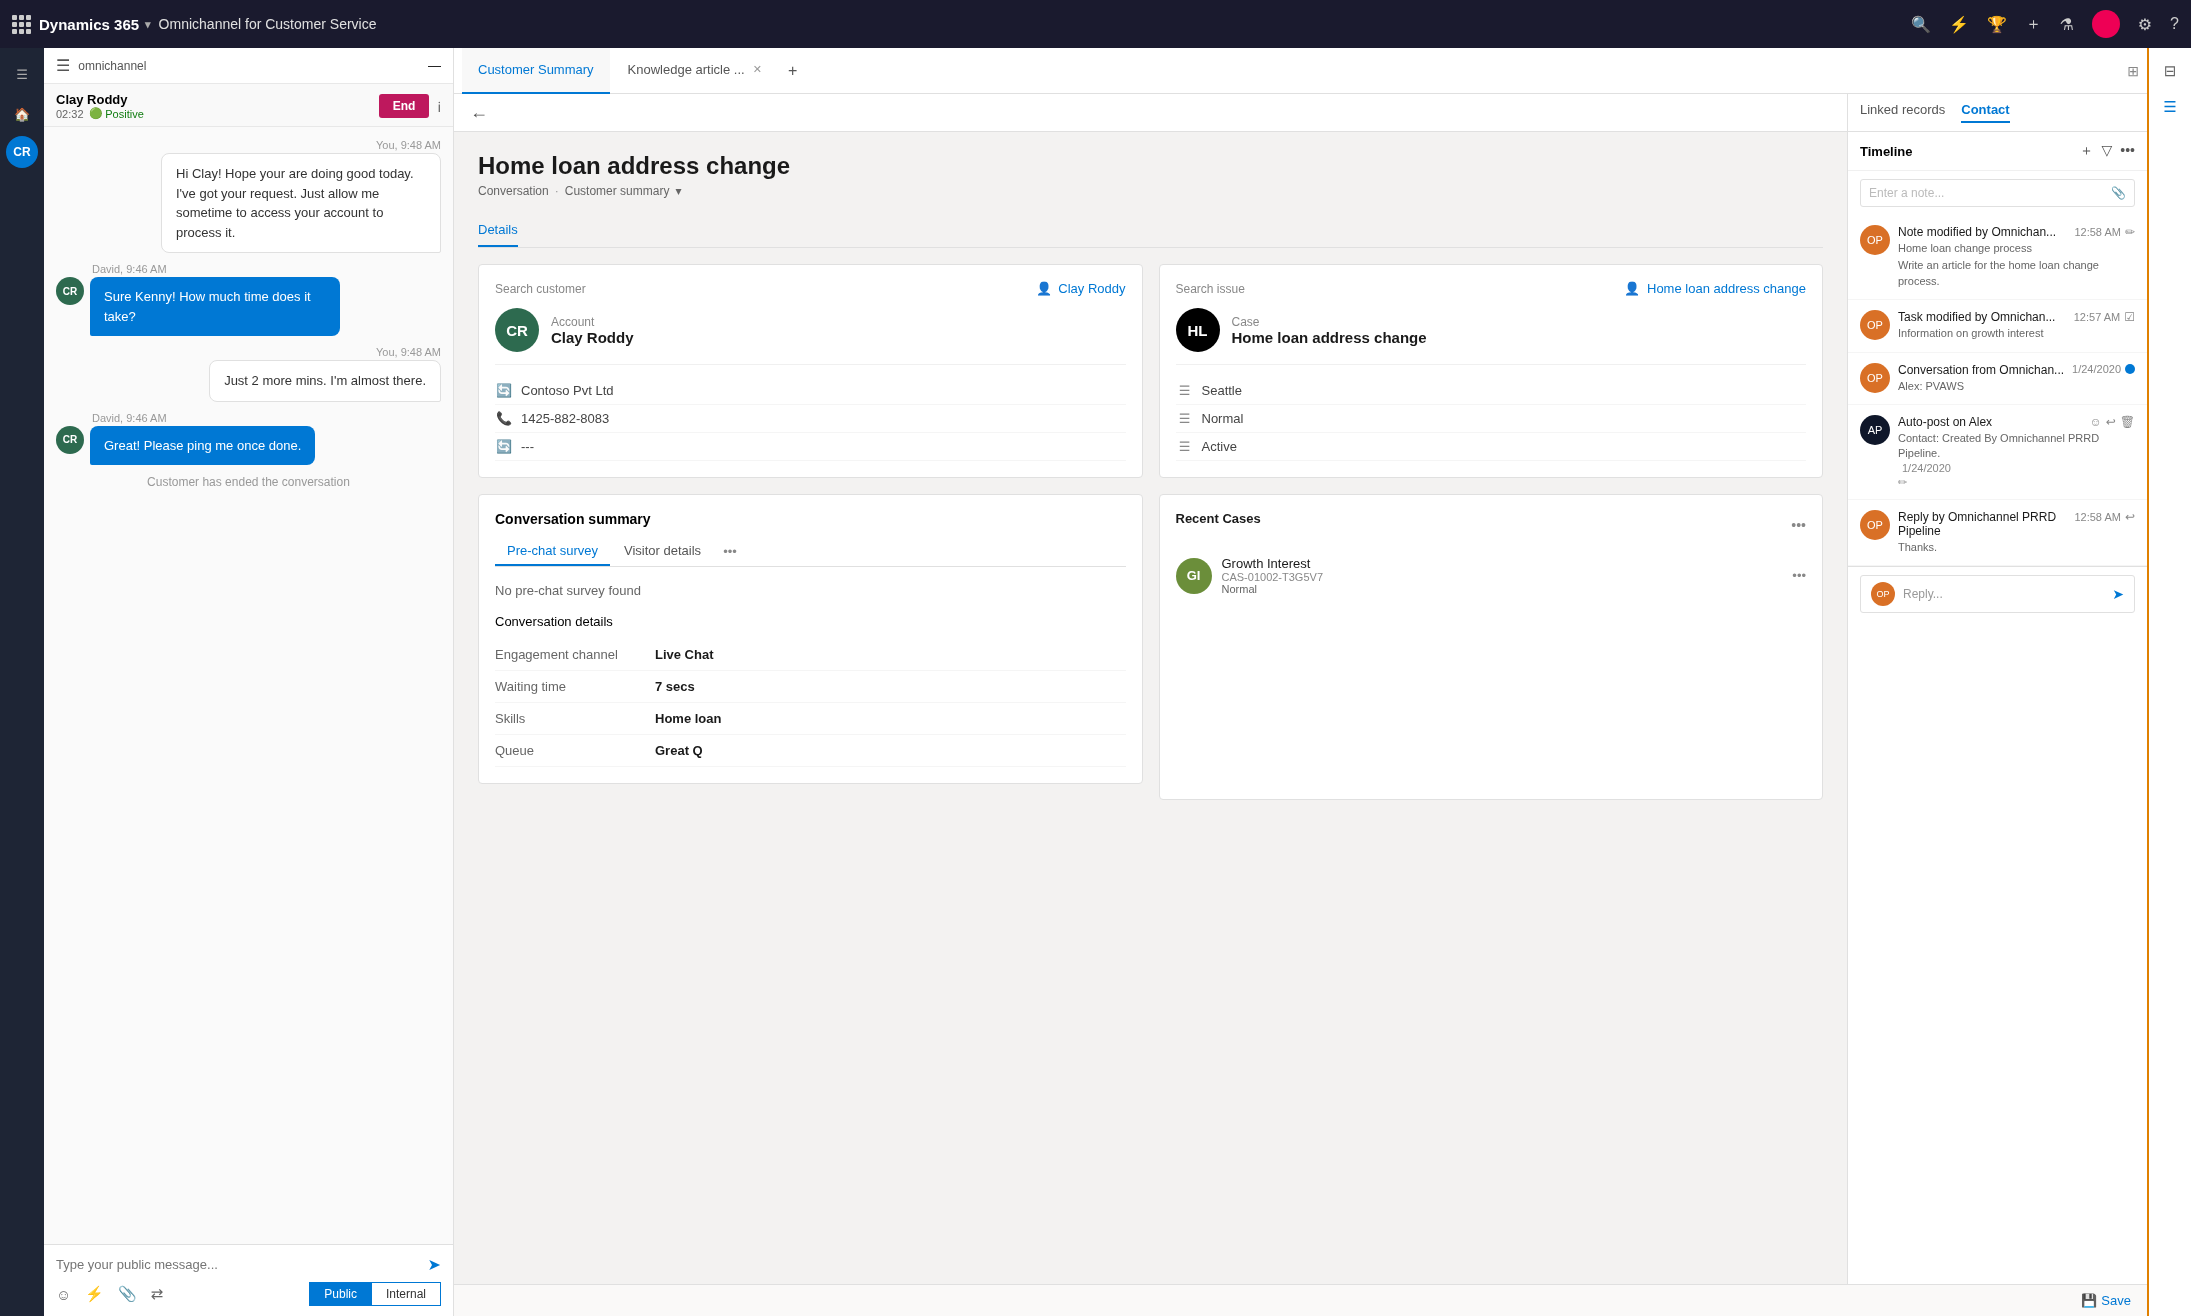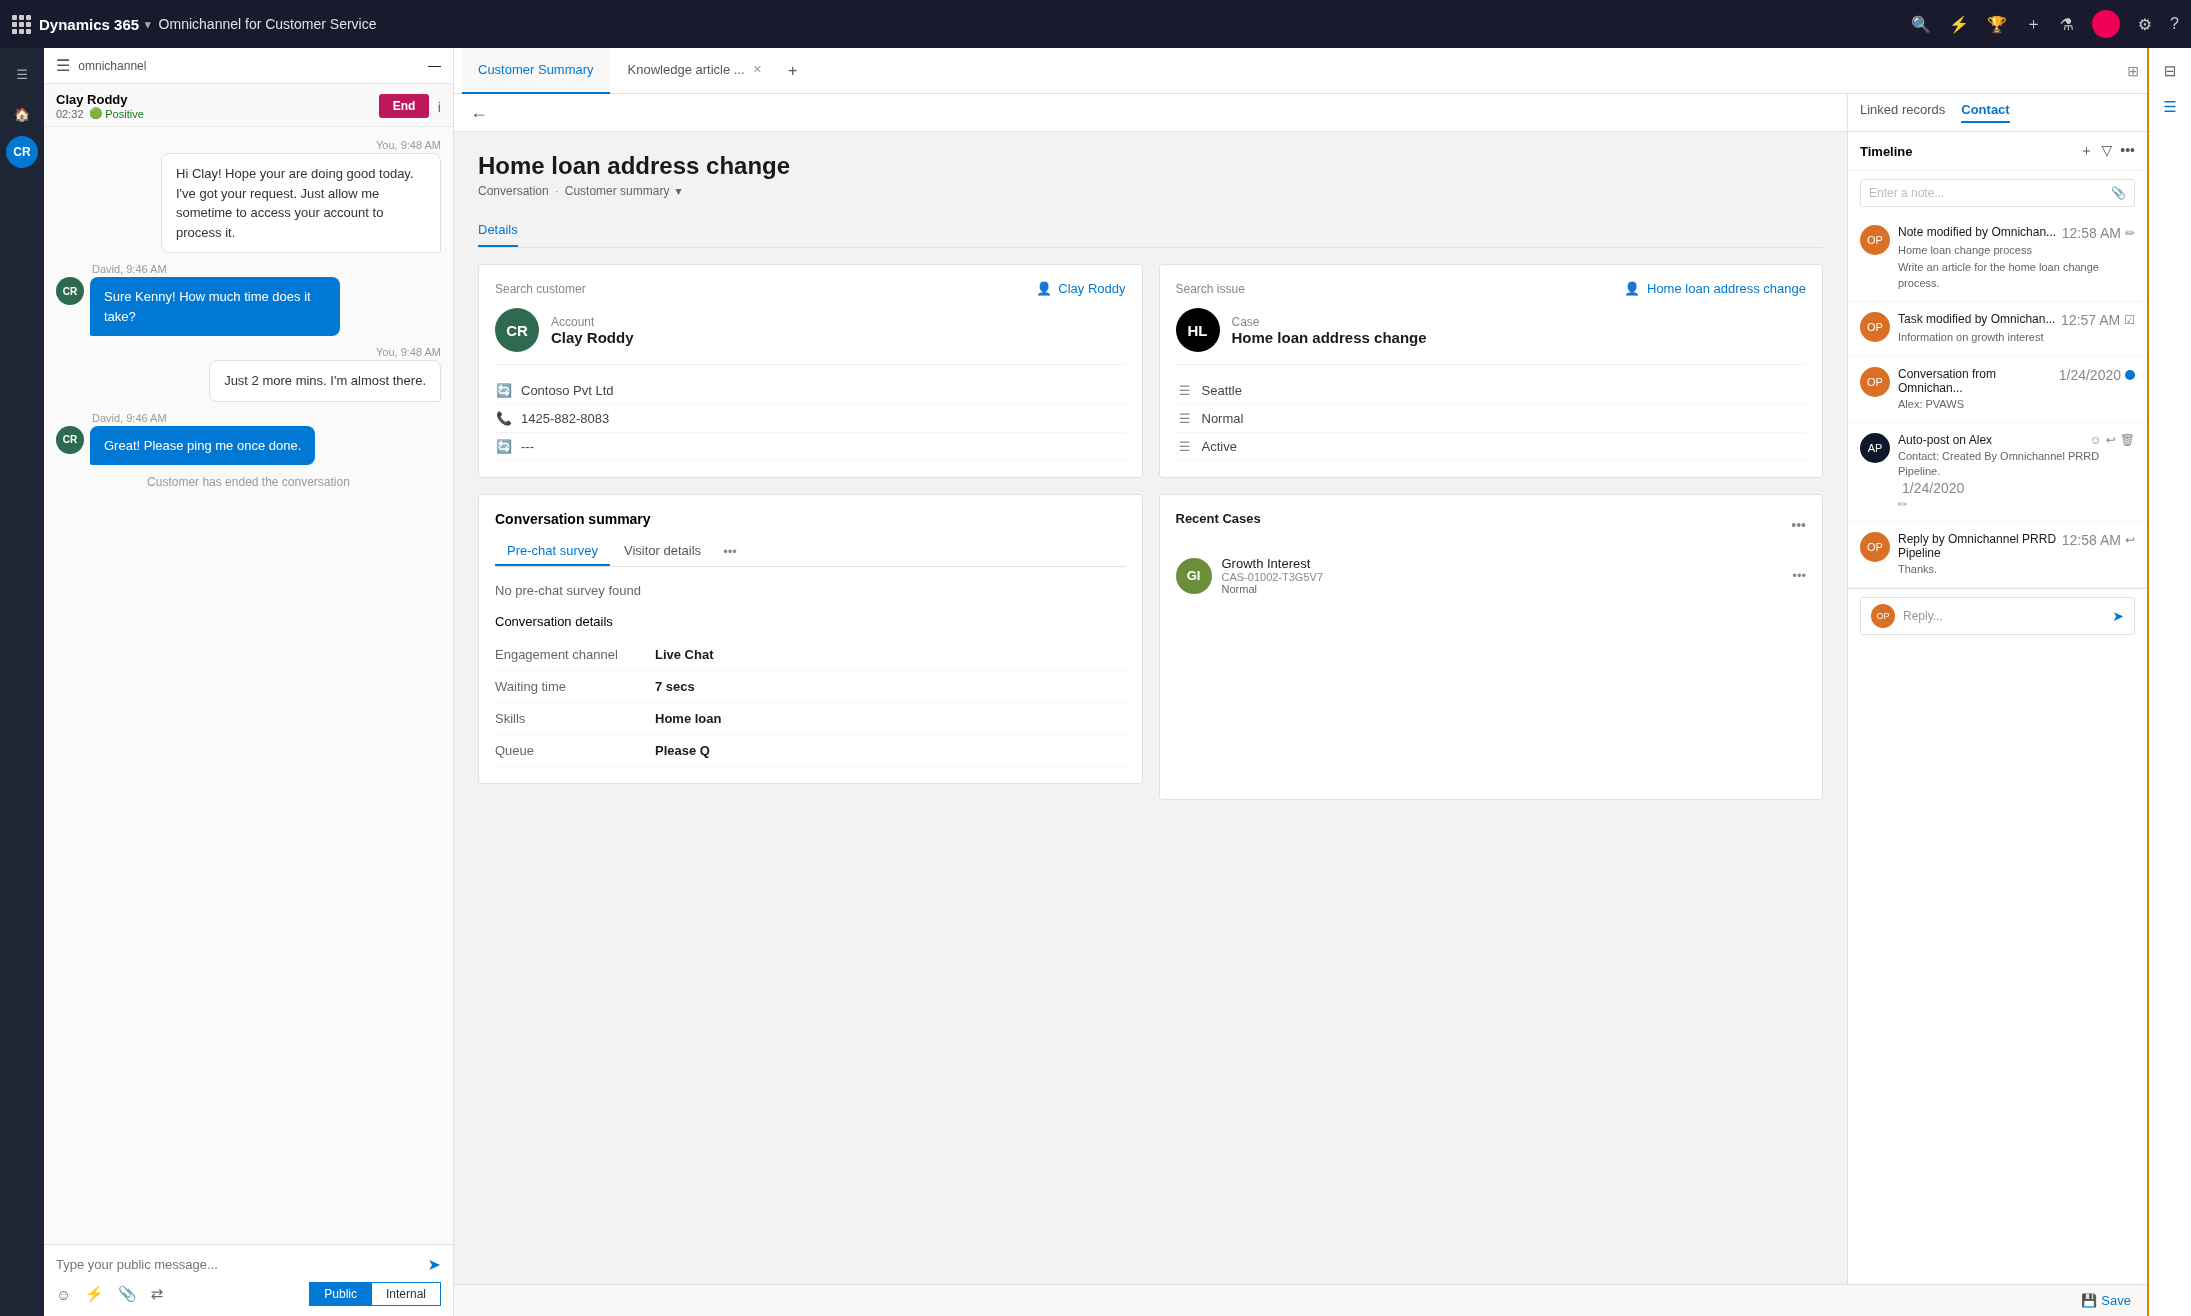--- a/index.html
+++ b/index.html
@@ -139,21 +139,21 @@
     .timeline-title { font-size: 13px; font-weight: 600; }
     .timeline-actions { display: flex; gap: 8px; color: #555; font-size: 14px; }
     .note-input { width: calc(100% - 24px); margin: 8px 12px; border: 1px solid #e0e0e0; border-radius: 3px; padding: 6px 8px; font-size: 12px; color: #999; display: flex; align-items: center; justify-content: space-between; }
     .note-input-text { color: #bbb; font-size: 12px; }
     .timeline-item { display: flex; gap: 8px; padding: 10px 12px; border-bottom: 1px solid #f5f5f5; }
     .tl-avatar { width: 30px; height: 30px; border-radius: 50%; background: #d97026; display: flex; align-items: center; justify-content: center; color: #fff; font-size: 11px; font-weight: 400; flex-shrink: 0; }
     .tl-avatar-blue { background: #0f172a; }
     .tl-content { flex: 1; min-width: 0; }
     .tl-header { display: flex; align-items: flex-start; justify-content: space-between; }
     .tl-title { font-size: 12px; font-weight: 500; color: #1a1a1a; }
-    .tl-time { font-size: 14px; color: #888; white-space: nowrap; margin-left: 4px; flex-shrink: 0; }
+    .tl-time { font-size: 11px; color: #888; white-space: nowrap; margin-left: 4px; flex-shrink: 0; }
     .tl-desc { font-size: 11px; color: #666; margin-top: 2px; line-height: 1.4; }
     .reply-area { padding: 8px 12px; border-top: 1px solid #e0e0e0; }
     .reply-input { display: flex; align-items: center; border: 1px solid #e0e0e0; border-radius: 3px; padding: 6px 10px; gap: 8px; }
     .reply-text { flex: 1; color: #999; font-size: 12px; }
     .reply-send { color: #0078d4; font-size: 14px; cursor: pointer; }
 
     
     .far-right { width: 44px; background: #fff; border-left: 2px solid #e08000; display: flex; flex-direction: column; align-items: center; padding-top: 8px; gap: 6px; }
     .fr-icon { color: #666; font-size: 15px; cursor: pointer; padding: 6px; }
     .fr-icon.active { color: #0078d4; }
@@ -410,21 +410,21 @@
                 <div class="conv-detail-row">
                   <span class="conv-detail-label">Waiting time</span>
                   <span class="conv-detail-value">7 secs</span>
                 </div>
                 <div class="conv-detail-row">
                   <span class="conv-detail-label">Skills</span>
                   <span class="conv-detail-value">Home loan</span>
                 </div>
                 <div class="conv-detail-row">
                   <span class="conv-detail-label">Queue</span>
-                  <span class="conv-detail-value">Please Q</span>
+                  <span class="conv-detail-value">Great Q</span>
                 </div>
               </div>
             </div>
 
             <div class="recent-cases-card">
               <div class="conversation-header-row">
                 <div class="recent-cases-title" style="flex:1;">Recent Cases</div>
                 <span class="more-dots">•••</span>
               </div>
               <div class="case-item">

